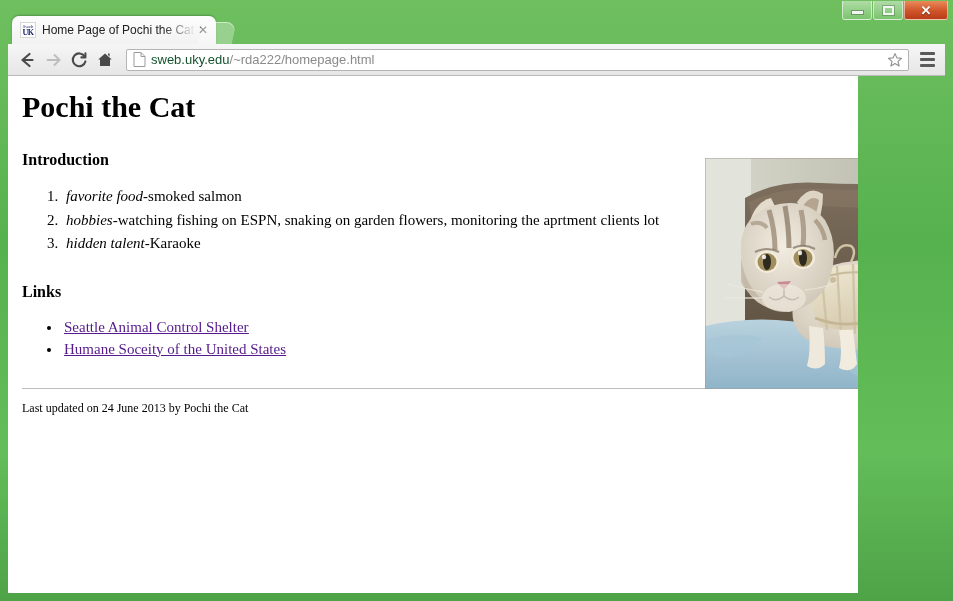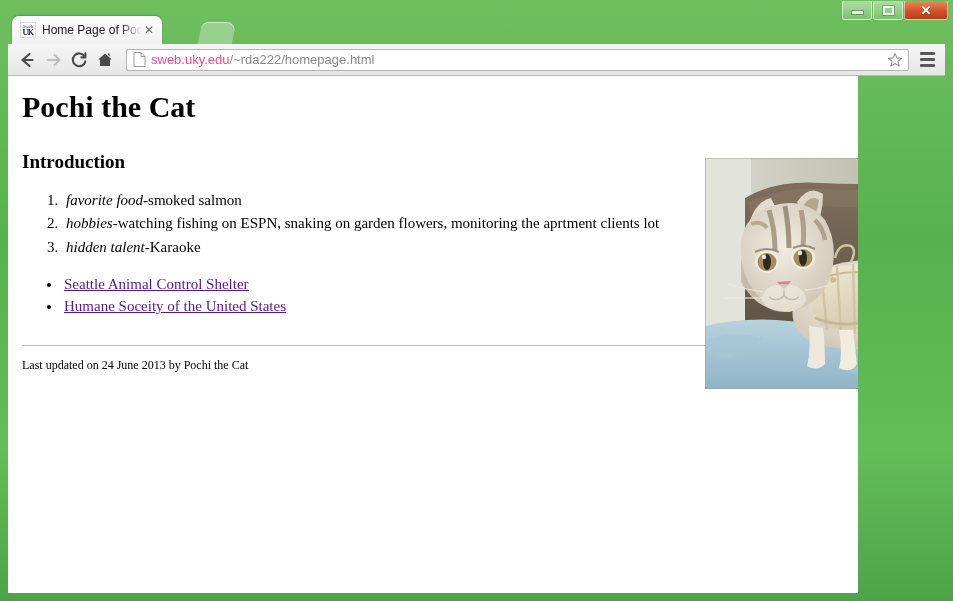--- a/index.html
+++ b/index.html
@@ -85,21 +85,21 @@
     left: 0;
     top: 16px;
     height: 28px;
     width: 860px;
   }
   .tab {
     position: absolute;
     left: 12px;
     top: 0;
     height: 28px;
-    width: 150px;
+    width: 204px;
     background: linear-gradient(to bottom, #fdfdfd, #f2f2f2);
     border-radius: 7px 7px 0 0;
     box-shadow: 0 -1px 2px rgba(0,0,0,0.22);
     display: flex;
     align-items: center;
     padding: 0 6px 0 8px;
     box-sizing: border-box;
   }
   .tab::before, .tab::after {
     content: "";
@@ -216,21 +216,21 @@
     margin: 0 5px 0 2px;
   }
   .url {
     flex: 1 1 auto;
     font-size: 13px;
     color: #8a8a8a;
     white-space: nowrap;
     overflow: hidden;
     font-family: "Liberation Sans", sans-serif;
   }
-  .url .host { color: #ec4899; }
+  .url .host { color: #14532d; }
   .star {
     flex: 0 0 18px;
     width: 18px;
     height: 18px;
     display: flex;
     align-items: center;
     justify-content: center;
   }
   .menubtn {
     flex: 0 0 24px;
@@ -272,21 +272,21 @@
   }
 
   h1.page-h1 {
     font-size: 30px;
     font-weight: bold;
     margin: 14px 0 0 0;
     line-height: 1.1;
     font-family: "Liberation Serif", serif;
   }
   h2.page-h2 {
-    font-size: 19px;
+    font-size: 16px;
     font-weight: bold;
     margin: 28px 0 0 0;
     line-height: 1.15;
     font-family: "Liberation Serif", serif;
   }
   p.body-text {
     font-size: 15px;
     line-height: 1.45;
     margin: 16px 0 0 0;
     max-width: 690px;
@@ -447,20 +447,21 @@
       <h2 class="page-h2">Introduction</h2>
 
 
 
       <ol class="profile-list">
         <li><em>favorite food</em><span>-smoked salmon</span></li>
         <li><em>hobbies</em><span>-watching fishing on ESPN, snaking on garden flowers, monitoring the aprtment clients lot</span></li>
         <li><em>hidden talent</em><span>-Karaoke</span></li>
       </ol>
 
+      <h2 class="page-h2">Links</h2>
 
       <ul class="links-list">
         <li><a href="#">Seattle Animal Control Shelter</a></li>
         <li><a href="#">Humane Soceity of the United States</a></li>
       </ul>
 
       <hr class="footer-rule">
 
       <p class="footer-text">Last updated on 24 June 2013 by Pochi the Cat</p>
 

